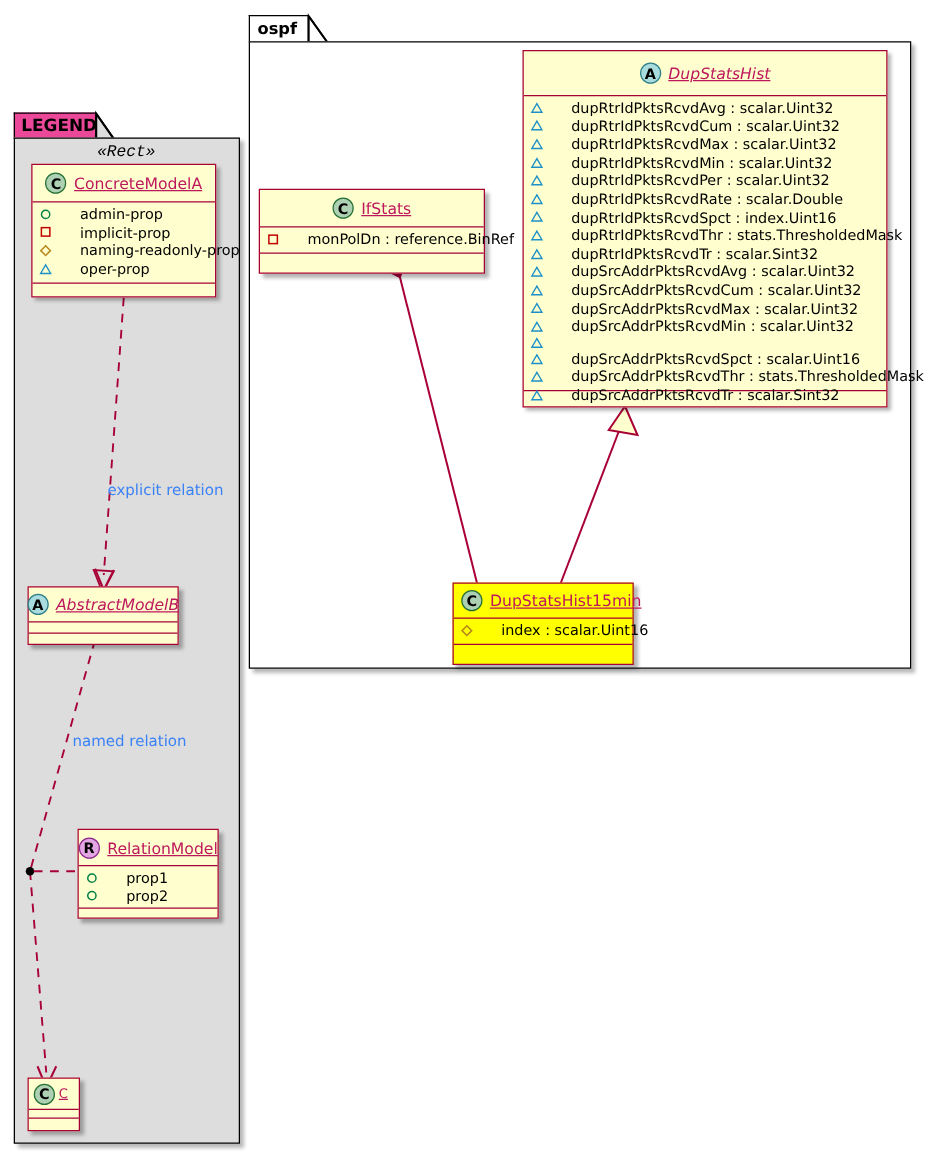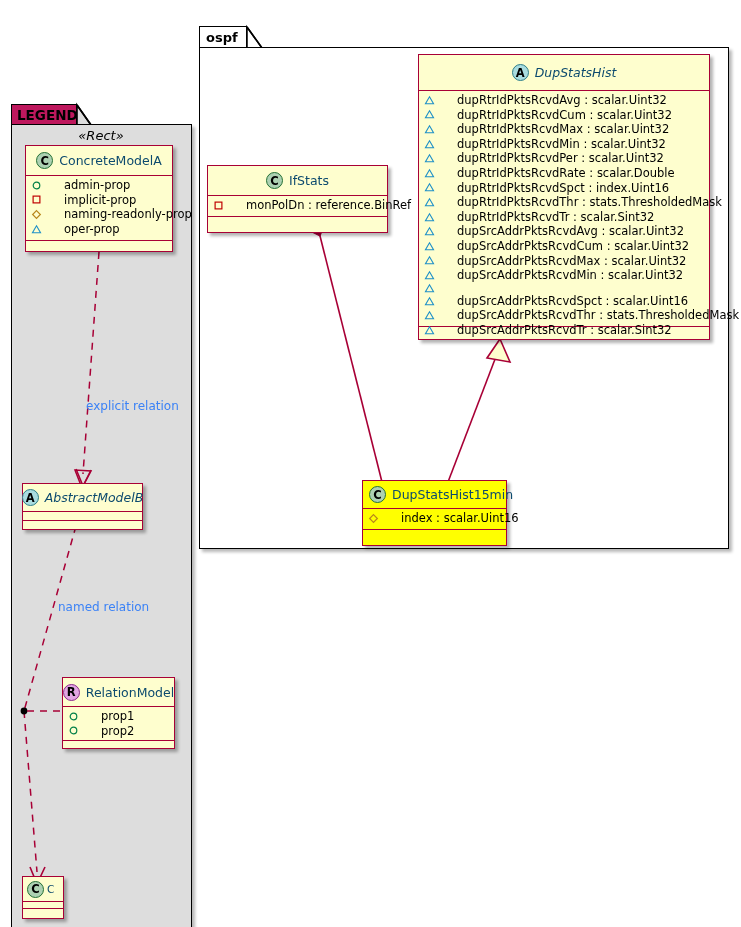--- a/index.html
+++ b/index.html
@@ -1,57 +1,57 @@
 <!DOCTYPE html>
 <html><head>
 <meta charset="utf-8">
 <style>
   html,body{margin:0;padding:0;background:#ffffff;}
   body{
     width:741px;height:927px;position:relative;overflow:hidden;
     font-family:"DejaVu Sans","Liberation Sans",sans-serif;
     -webkit-font-smoothing:antialiased;
   }
-  .canvas{position:absolute;inset:0;margin-top:14px;}
+  .canvas{position:absolute;inset:0;}
 
   
   .pkg{
     position:absolute;background:#ffffff;border:1.5px solid #000000;
     box-shadow:3px 3px 3px rgba(0,0,0,.28);
   }
   .pkg-tab{
     position:absolute;background:#ffffff;border:1.5px solid #000000;
     border-bottom:none;
     font-weight:bold;font-size:13px;color:#000;
     display:flex;align-items:center;padding:0 6px;box-sizing:border-box;
   }
 
   .legend-box{
     position:absolute;background:#DDDDDD;border:1.6px solid #000000;
     box-shadow:3px 3px 3px rgba(0,0,0,.28);
   }
   .legend-tab{
-    position:absolute;background:#be185d;border:1.6px solid #000000;border-bottom:none;
+    position:absolute;background:#ec4899;border:1.6px solid #000000;border-bottom:none;
     font-weight:bold;font-size:13.5px;color:#000;
     display:flex;align-items:center;padding:0 5px;box-sizing:border-box;
   }
 
   
   .node{
     position:absolute;background:#FEFECE;border:1.35px solid #A80036;
     box-shadow:3px 3px 3px rgba(0,0,0,.30);box-sizing:border-box;
   }
   .node.hl{background:#FFFF00;}
   .node-head{
     display:flex;align-items:center;justify-content:center;
     border-bottom:1.35px solid #A80036;box-sizing:border-box;
     padding:4px 8px;gap:6px;
   }
   .node-head.left{justify-content:flex-start;}
-  .node-title{font-size:12.5px;color:#0c4a6e;white-space:nowrap;}
+  .node-title{font-size:12.5px;color:#be185d;white-space:nowrap;text-decoration:underline;}
   .node-title.italic{font-style:italic;}
   .node-sec{
     border-bottom:1.35px solid #A80036;box-sizing:border-box;
     padding:2px 5px 3px 5px;
   }
   .node-sec.last{border-bottom:none;}
   .node-sec.empty{height:8px;padding:0;}
   .attr{
     display:flex;align-items:center;gap:22px;
     font-size:11.5px;color:#000;line-height:14.6px;white-space:nowrap;
@@ -102,21 +102,21 @@
 
   <div class="legend-tab" style="left:11px;top:90px;width:66px;height:21px;">
     <span>LEGEND</span>
   </div>
   <svg class="overlay">
     <polygon points="77,91 77,111 91,111" fill="#DDDDDD" stroke="#000000" stroke-width="1.6"></polygon>
     <line x1="77" y1="91" x2="91" y2="111" stroke="#000000" stroke-width="1.6"></line>
   </svg>
   <div class="legend-box" style="left:11px;top:110px;width:179px;height:803px;"></div>
 
-  <div class="stereo" style="left:22px;top:114px;width:158px;">«Rect»</div>
+  <div class="stereo" style="left:22px;top:114px;width:158px;font-family:Liberation Mono, monospace;">«Rect»</div>
 
   <svg class="overlay">
 
     <line x1="319" y1="218" x2="382" y2="468" stroke="#A80036" stroke-width="1.6"></line>
     <polygon points="317,205 325,209 320,222 312,218" fill="#A80036" stroke="#A80036" stroke-width="1.2"></polygon>
 
     <line x1="448" y1="468" x2="497" y2="340" stroke="#A80036" stroke-width="1.6"></line>
     <polygon points="500,325 510,348 487,344" fill="#FEFECE" stroke="#A80036" stroke-width="1.6"></polygon>
 
     <line x1="99" y1="238" x2="83" y2="460" stroke="#A80036" stroke-width="1.5" stroke-dasharray="7,6"></line>

